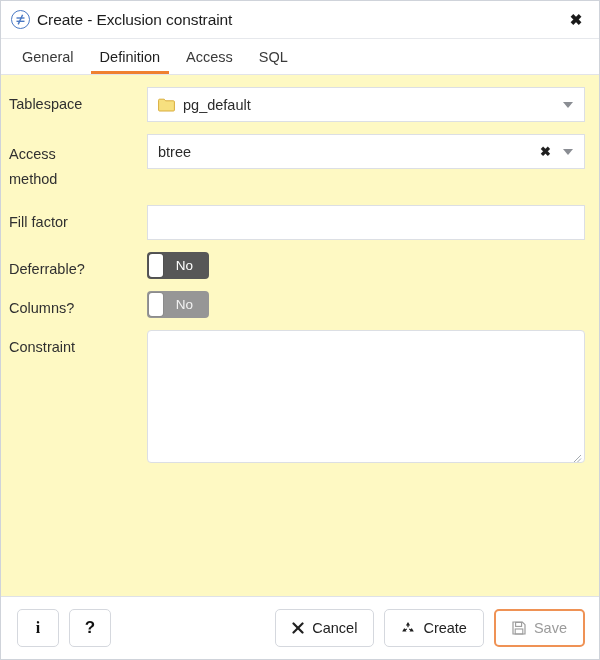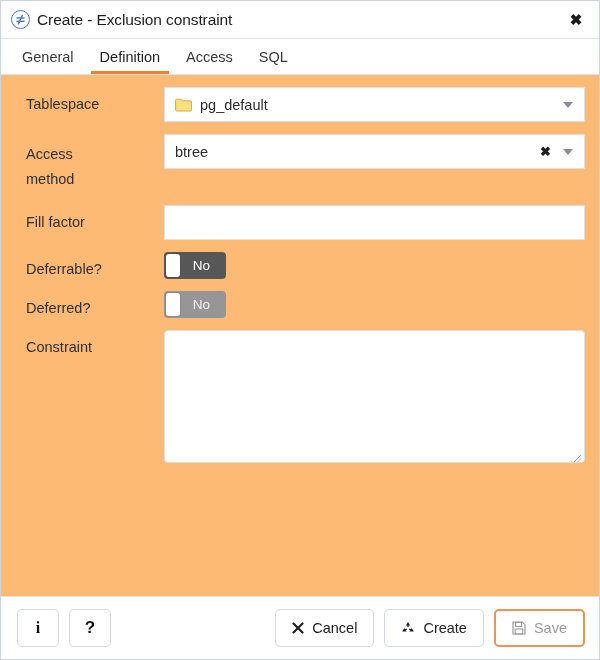--- a/index.html
+++ b/index.html
@@ -80,22 +80,22 @@
     content: "";
     position: absolute;
     left: 4px; right: 4px; bottom: 0;
     height: 3px;
     background: #ef8030;
   }
 
   
   .body {
     flex: 1 1 auto;
-    background: #fdba74;
-    padding: 12px 14px 0 25px;
+    background: #fef9c3;
+    padding: 12px 14px 0 8px;
     overflow: hidden;
   }
   .row {
     display: flex;
     align-items: flex-start;
     margin-bottom: 12px;
   }
   .row.tall { margin-bottom: 13px; }
   .label {
     width: 138px;
@@ -307,21 +307,21 @@
       <div class="label">Deferrable?</div>
       <div class="field">
         <div class="toggle on-dark">
           <span class="knob"></span>
           <span class="tlabel">No</span>
         </div>
       </div>
     </div>
 
     <div class="row">
-      <div class="label">Deferred?</div>
+      <div class="label">Columns?</div>
       <div class="field">
         <div class="toggle on-light">
           <span class="knob"></span>
           <span class="tlabel">No</span>
         </div>
       </div>
     </div>
 
     <div class="row">
       <div class="label">Constraint</div>

